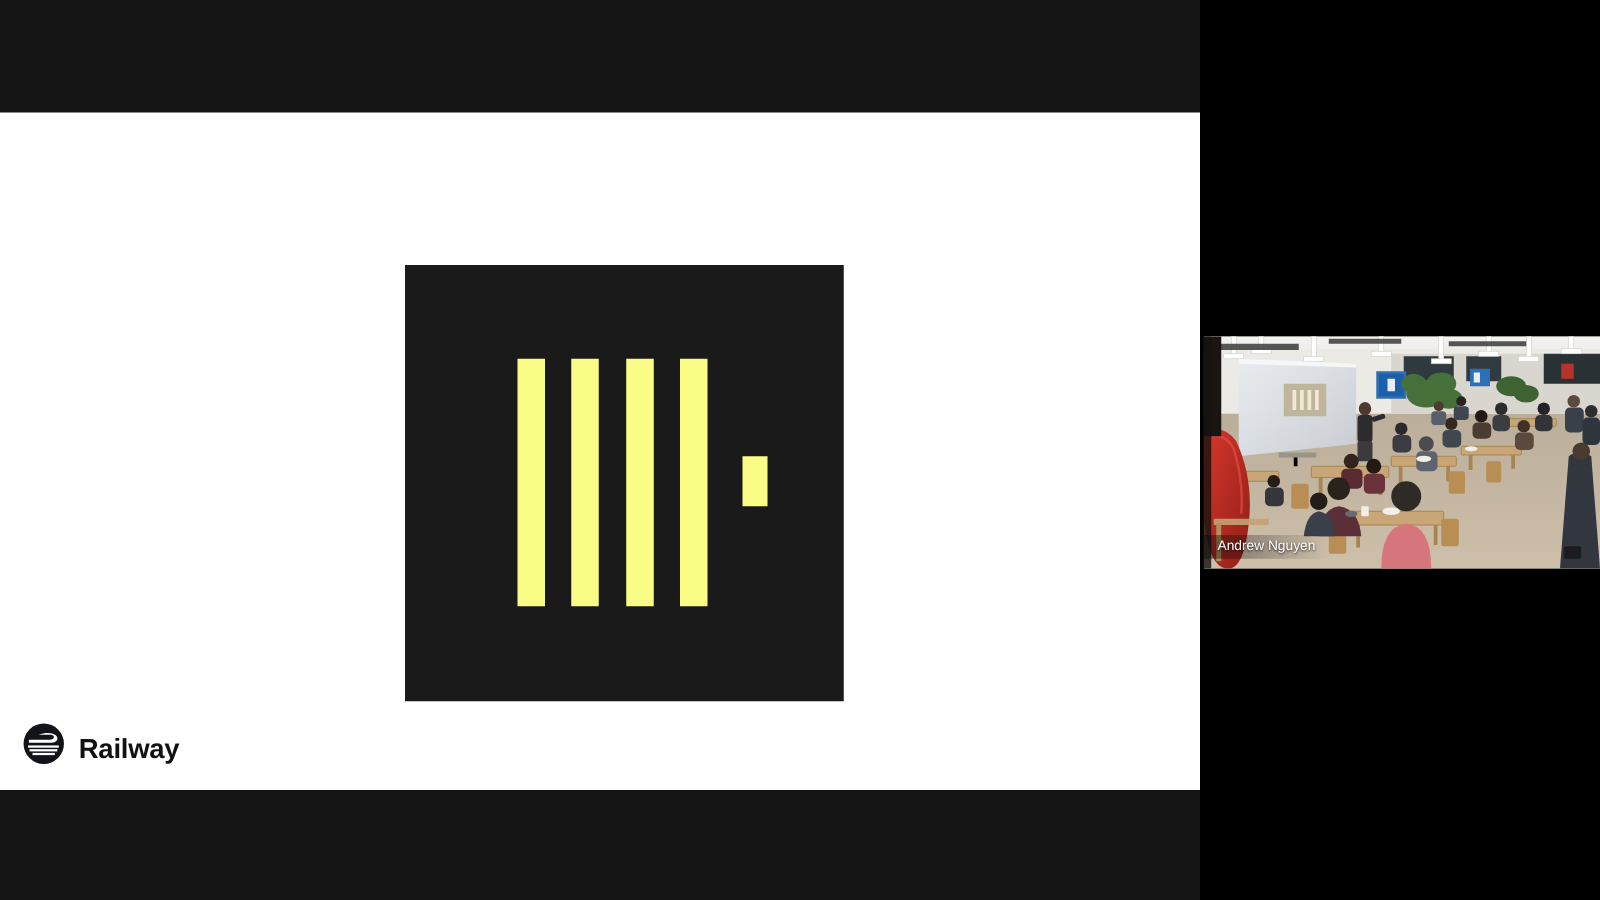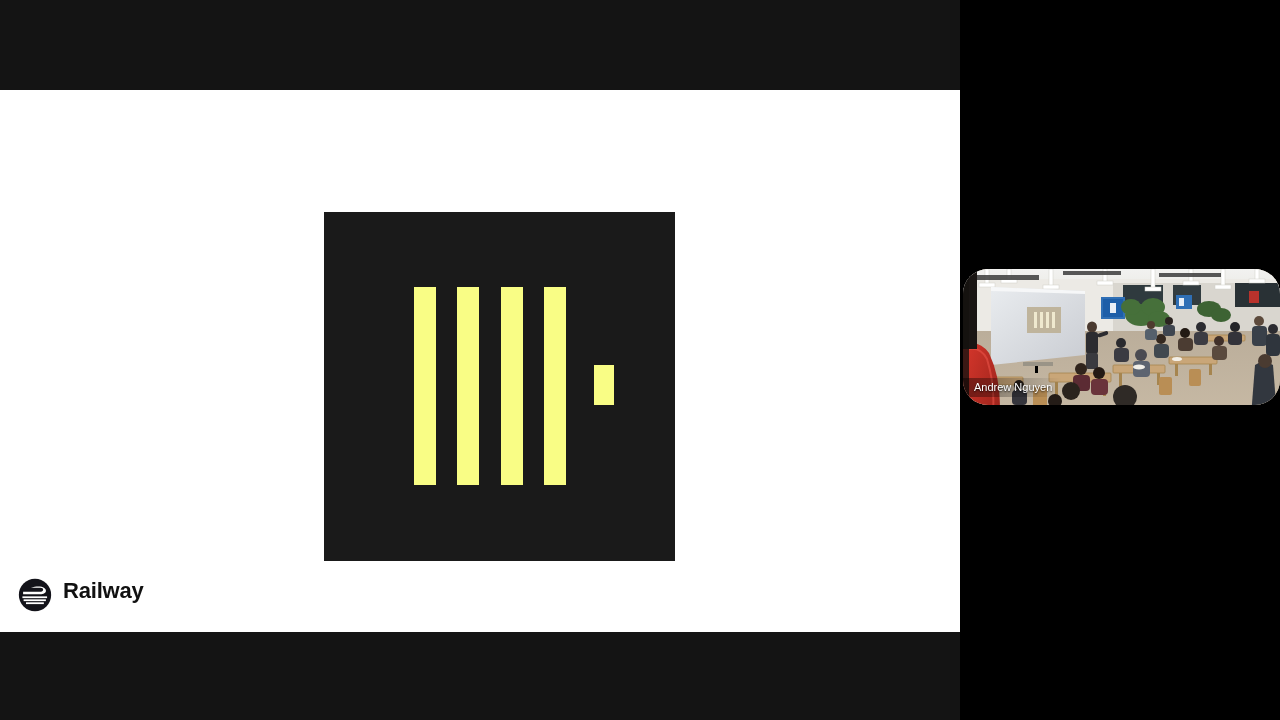--- a/index.html
+++ b/index.html
@@ -93,45 +93,44 @@
   .bar.b3 { left: 177px; }
   .bar.b4 { left: 220px; }
   .bar.short { left: 270px; top: 153px; width: 20px; height: 40px; }
 
   
   .brand {
     position: absolute;
     left: 18px;
     bottom: 20px;
     display: flex;
-    align-items: flex-start;
+    align-items: flex-end;
     gap: 11px;
   }
   .brand-mark {
     width: 34px;
     height: 34px;
     display: block;
   }
   .brand-name {
     font-size: 22px;
     font-weight: bold;
     color: #111111;
     letter-spacing: -0.2px;
   }
 
   
   .video-tile {
     position: absolute;
     left: 963px;
     top: 269px;
     width: 317px;
-    height: 136px;
+    height: 186px;
     overflow: hidden;
     background: #23211e;
-    border-radius: 25px;
   }
   .video-tile svg {
     display: block;
     width: 317px;
     height: 186px;
   }
   .name-plate {
     position: absolute;
     left: 0;
     bottom: 8px;

